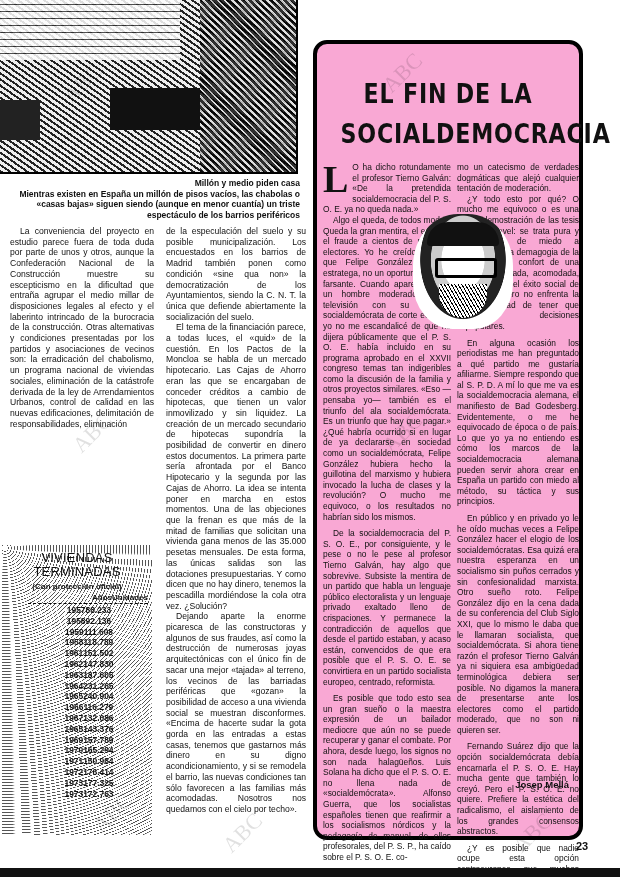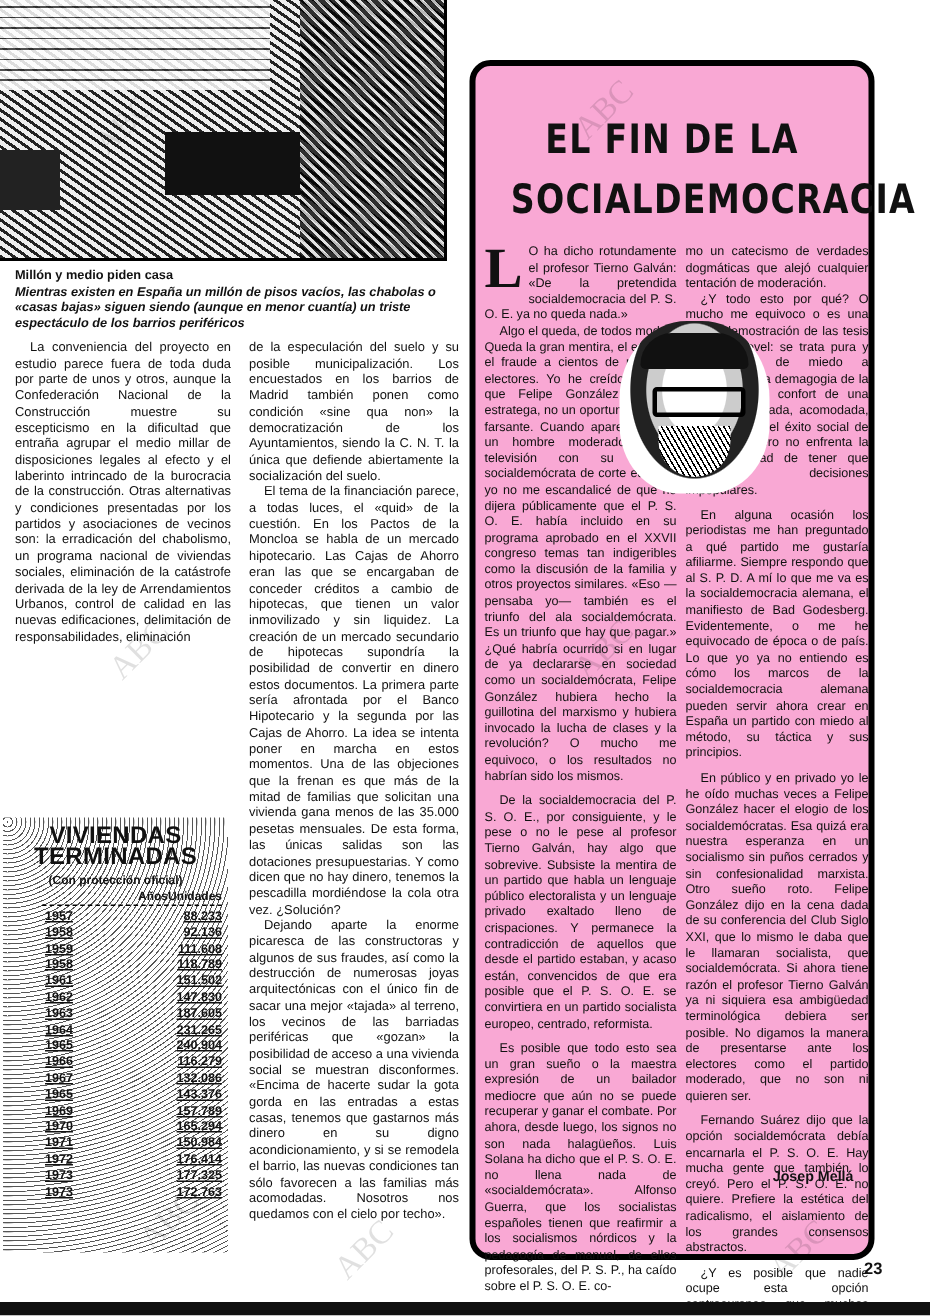--- a/index.html
+++ b/index.html
@@ -13,39 +13,39 @@
       background:
         repeating-linear-gradient(35deg, #222 0 2px, #eee 2px 5px),
         repeating-linear-gradient(-20deg, rgba(0,0,0,0.55) 0 1px, rgba(255,255,255,0) 1px 4px);
       border-bottom: 2px solid #000; border-right: 2px solid #000;
       overflow: hidden;
     }
     .photo .block1 { position:absolute; left:110px; top:88px; width:90px; height:42px; background:#111; }
     .photo .block2 { position:absolute; left:0; top:100px; width:40px; height:40px; background:#222; }
     .photo .roof { position:absolute; left:0; top:0; width:180px; height:60px; background: repeating-linear-gradient(0deg,#fff 0 6px,#333 6px 7px); opacity:0.85; }
     .photo .shade { position:absolute; left:200px; top:0; width:96px; height:172px; background: repeating-linear-gradient(45deg,#000 0 3px,#ddd 3px 5px); opacity:0.8; }
-    .caption { position:absolute; left:10px; top:178px; width:290px; text-align:left; font-size:8.5px; line-height:10.5px; }
+    .caption { position:absolute; left:10px; top:178px; width:290px; text-align:right; font-size:8.5px; line-height:10.5px; }
     .caption .cap-title { font-weight: bold; display:block; }
-    .caption .cap-text { font-style: italic; font-weight: bold; display:block; }
+    .caption .cap-text { font-weight: bold; display:block; }
     .col { position:absolute; font-size:8.6px; line-height:10.7px; text-align: justify; }
     .col p { margin: 0 0 0 0; text-indent: 0; }
     .col p.ind { text-indent: 10px; }
     .col1 { left: 10px; top: 226px; width: 144px; }
     .col2 { left: 166px; top: 226px; width: 140px; }
     .stats {
       position:absolute; left:2px; top:545px; width:150px; height:290px;
       background: repeating-radial-gradient(circle at 3px 3px, #555 0 0.6px, #fff 0.7px 3px);
       font-weight: bold; font-size: 8.4px;
     }
-    .stats-title { text-align:center; font-size: 16px; line-height: 14px; margin-top: 6px; font-weight: 700; letter-spacing: 0.2px; }
+    .stats-title { text-align:center; font-size: 13px; line-height: 14px; margin-top: 6px; font-weight: 400; letter-spacing: 0.2px; }
     .stats-sub { text-align:center; font-size: 8px; margin-top: 3px; }
     .stats-head { display:flex; justify-content:flex-end; padding: 0 4px 0 26px; margin-top: 2px; font-size: 8px; }
     .stats-head .uh { text-align:right; line-height:9px; }
     .stats-rule { margin: 1px 4px 1px 26px; border-top: 1px dashed #000; }
-    .stats-row { display:flex; justify-content:space-between; padding: 0 4px 0 28px; height: 10.8px; line-height: 10.8px; text-decoration: underline; }
+    .stats-row { display:flex; justify-content:center; padding: 0 4px 0 28px; height: 10.8px; line-height: 10.8px; }
     .article-box {
       position:absolute; left: 313px; top: 40px; width: 270px; height: 800px;
       border: 4px solid #000; border-radius: 14px; box-sizing: border-box; background:#f9a8d4;
     }
     .headline {
       position:absolute; left: 0; top: 30px; width: 100%; text-align:center;
       font-family: "DejaVu Sans", sans-serif; font-weight: bold; font-size: 27px; line-height: 40px;
       letter-spacing: 1px; transform: scaleX(0.82); transform-origin: center;
     }
     .dropcap { float:left; font-family: "Liberation Serif", serif; font-weight: bold; font-size: 38px; line-height: 30px; margin: 2px 4px 0 0; }

